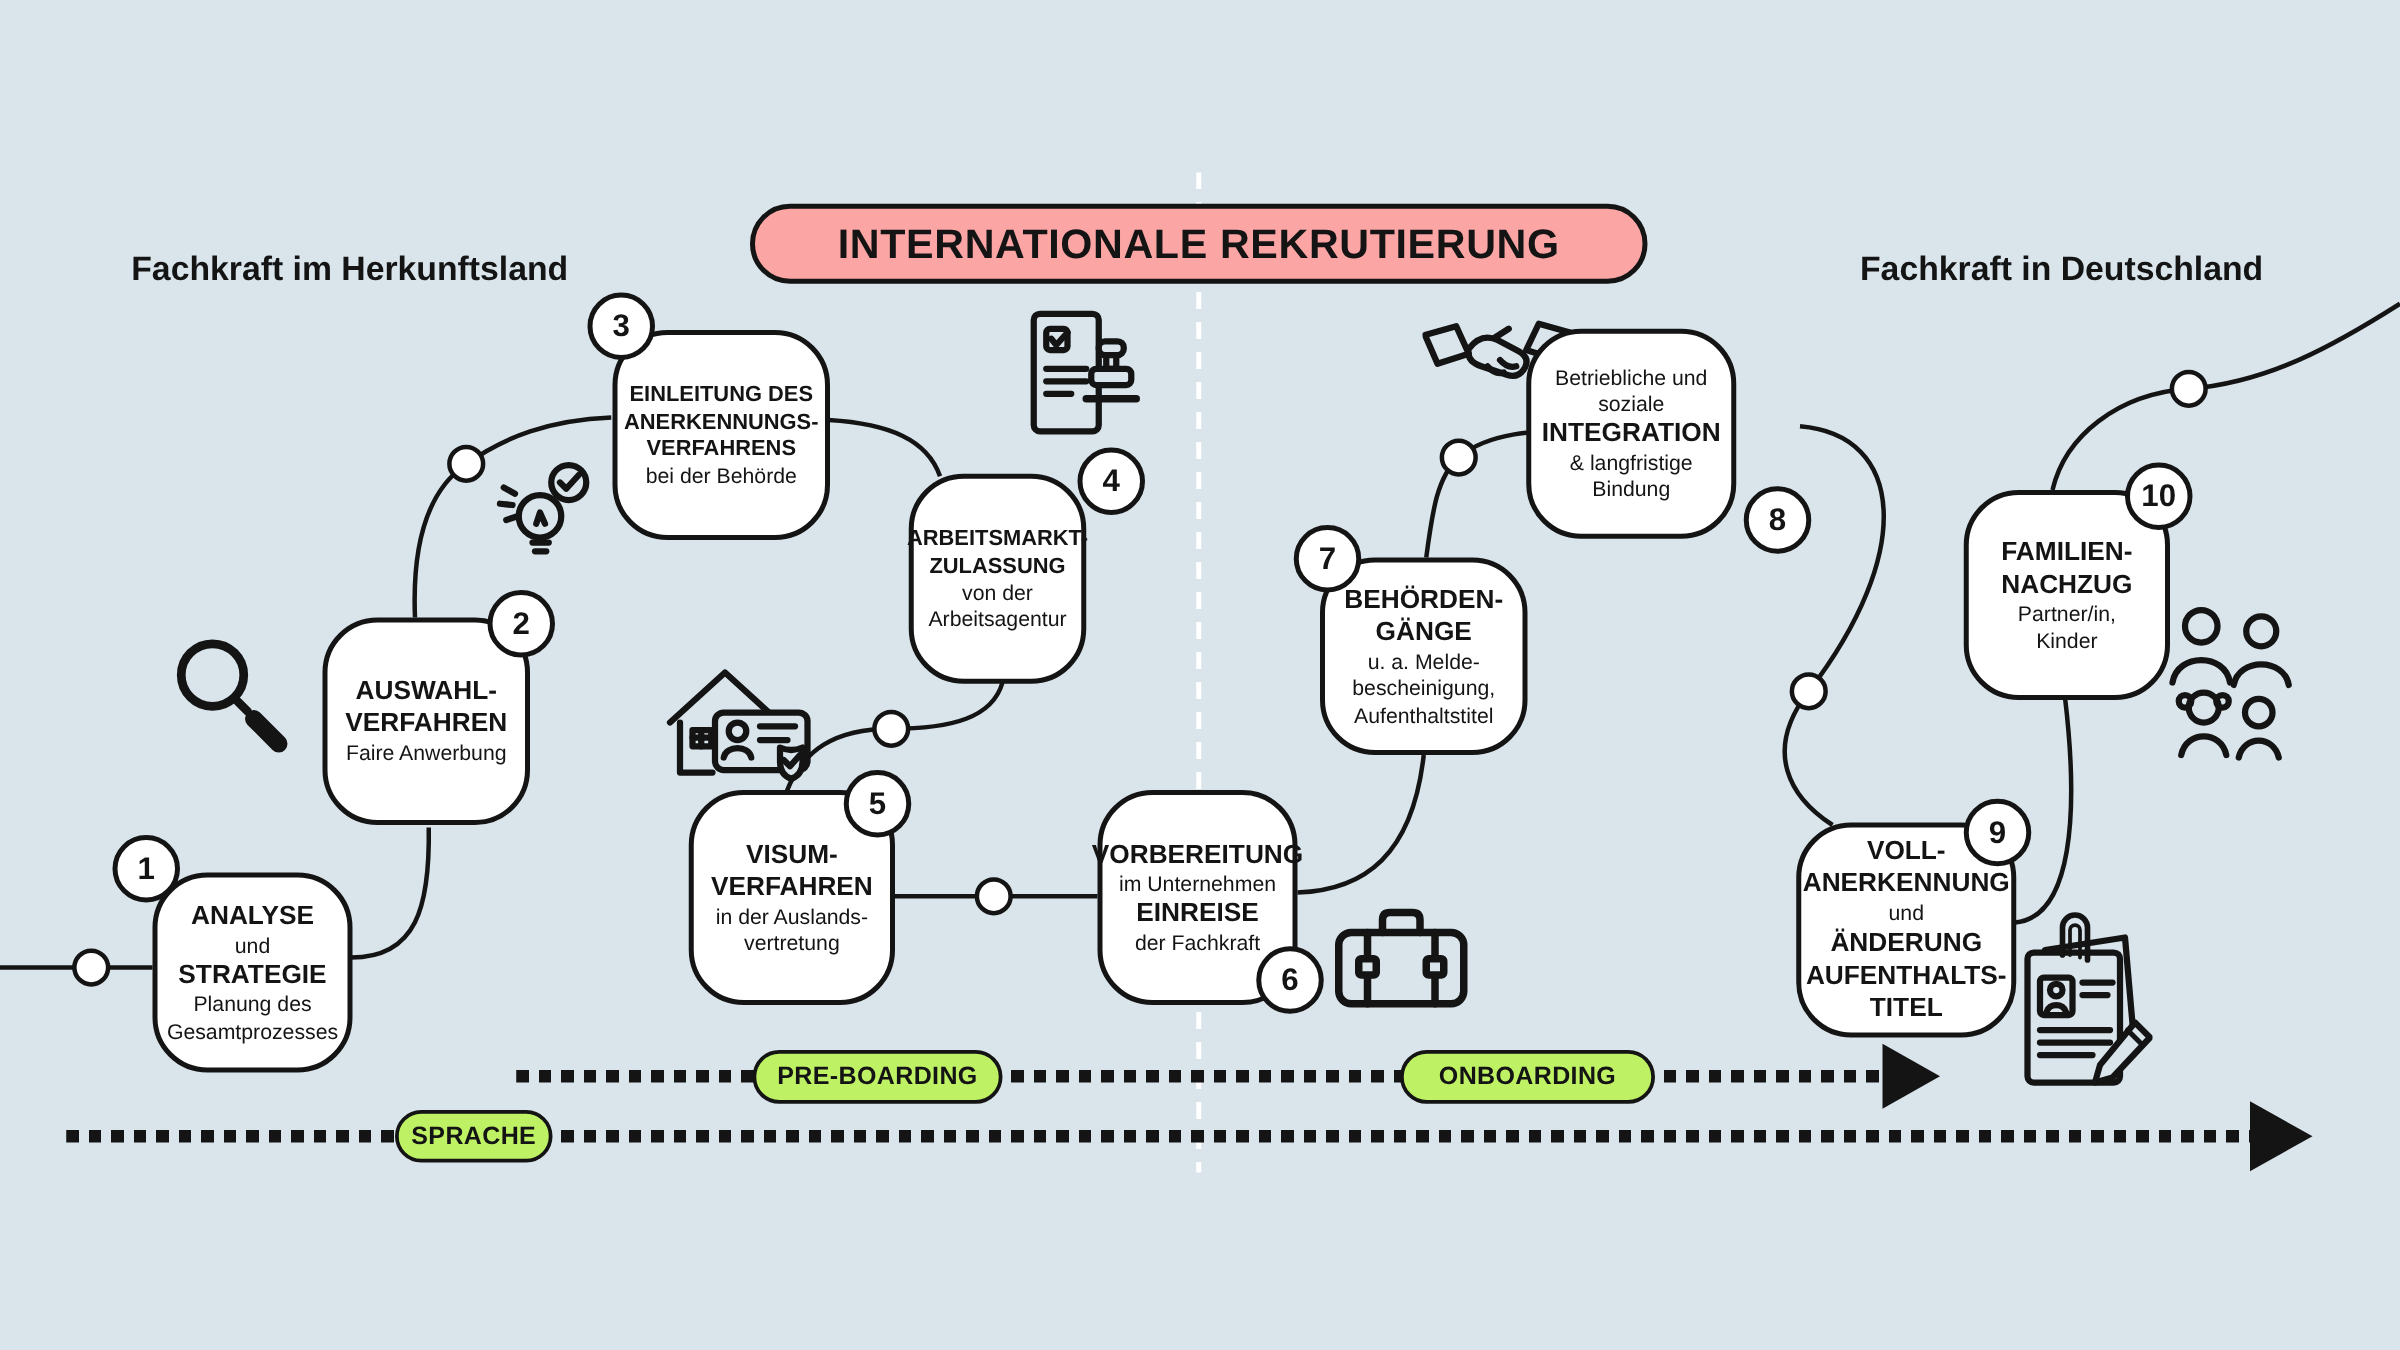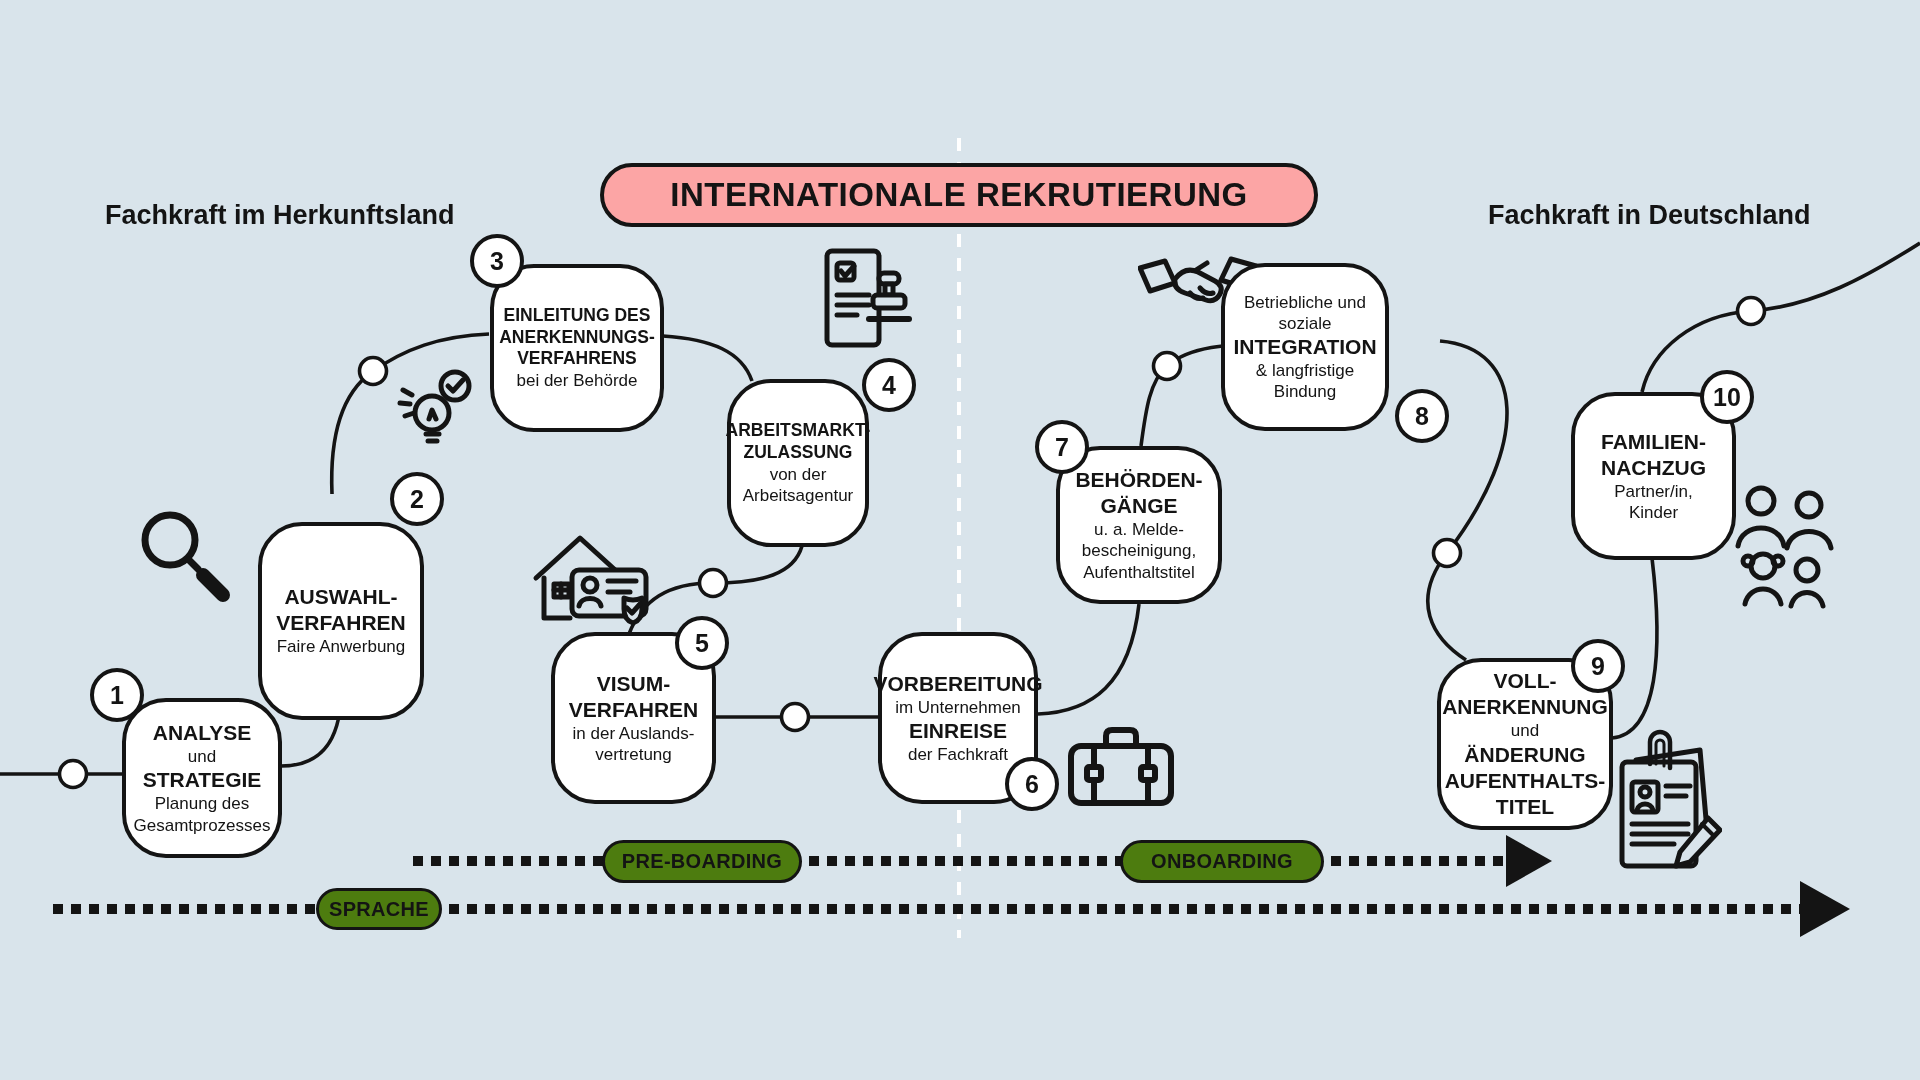--- a/index.html
+++ b/index.html
@@ -24,41 +24,41 @@
   
   .box{position:absolute;background:#ffffff;border:4px solid #141414;border-radius:44px;z-index:3;
        display:flex;flex-direction:column;align-items:center;justify-content:center;text-align:center;
        box-sizing:border-box;padding:10px 6px;}
   .box div{line-height:1.24;white-space:nowrap;}
   .t{font-weight:bold;font-size:21px;}
   .r{font-size:17px;}
   .sm .t{font-size:17.5px;}
 
   .b1{left:122px;top:698px;width:160px;height:160px;}
-  .b2{left:258px;top:494px;width:166px;height:198px;margin-top:28px;}
+  .b2{left:258px;top:494px;width:166px;height:166px;}
   .b3{left:490px;top:264px;width:174px;height:168px;}
   .b4{left:727px;top:379px;width:142px;height:168px;}
   .b5{left:551px;top:632px;width:165px;height:172px;}
   .b6{left:878px;top:632px;width:160px;height:172px;}
   .b7{left:1056px;top:446px;width:166px;height:158px;}
   .b8{left:1221px;top:263px;width:168px;height:168px;}
   .b9{left:1437px;top:658px;width:176px;height:172px;}
   .b10{left:1571px;top:392px;width:165px;height:168px;}
 
   
   .num{position:absolute;width:54px;height:54px;border-radius:50%;background:#ffffff;border:4px solid #141414;
        display:flex;align-items:center;justify-content:center;font-size:25px;font-weight:bold;z-index:4;box-sizing:border-box;}
   .c1{left:90px;top:668px;}   .c2{left:390px;top:472px;}
   .c3{left:470px;top:234px;}  .c4{left:862px;top:358px;}
   .c5{left:675px;top:616px;}  .c6{left:1005px;top:757px;}
   .c7{left:1035px;top:420px;} .c8{left:1395px;top:389px;}
   .c9{left:1571px;top:639px;} .c10{left:1700px;top:370px;}
 
   
-  .pill{position:absolute;background:#4d7c0f;border:3.5px solid #141414;border-radius:22px;z-index:5;
+  .pill{position:absolute;background:#bef264;border:3.5px solid #141414;border-radius:22px;z-index:5;
         display:flex;align-items:center;justify-content:center;font-weight:bold;font-size:20px;box-sizing:border-box;letter-spacing:.3px;}
   #pillPre{left:602px;top:840px;width:200px;height:43px;}
   #pillOn{left:1120px;top:840px;width:204px;height:43px;}
   #pillSpr{left:316px;top:888px;width:126px;height:42px;}
 
   
   .dotline{position:absolute;height:10px;z-index:2;
            background:repeating-linear-gradient(90deg,#141414 0 10px,transparent 10px 18px);}
   #dotA{left:413px;top:856px;width:1093px;}
   #dotB{left:53px;top:904px;width:1747px;}

